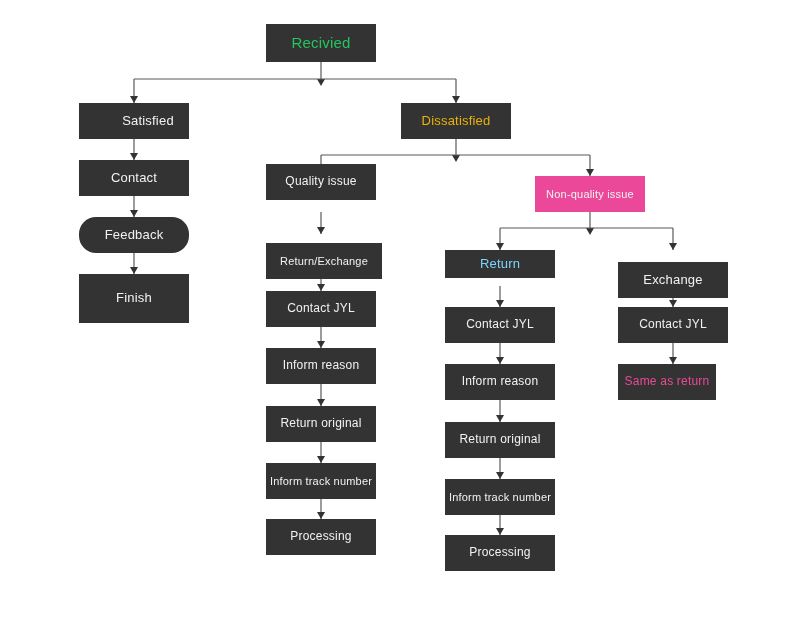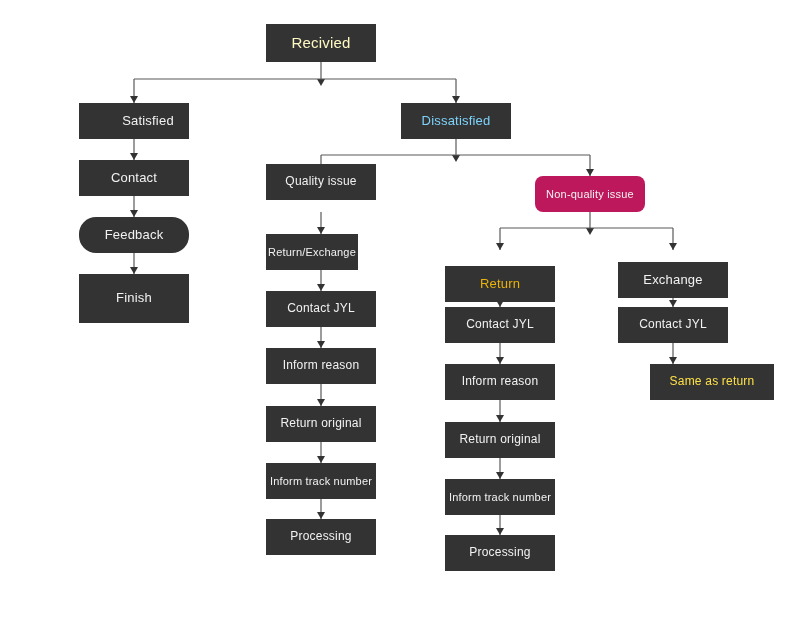--- a/index.html
+++ b/index.html
@@ -103,37 +103,37 @@
       <polygon points="586,169 594,169 590,176" fill="#333333"></polygon>
       <path d="M 590 212 L 590 228" stroke="#595959" stroke-width="1.2" fill="none"></path>
       <polygon points="586,228 594,228 590,235" fill="#333333"></polygon>
       <path d="M 500 228 L 673 228" stroke="#595959" stroke-width="1.2" fill="none"></path>
       <path d="M 500 228 L 500 250" stroke="#595959" stroke-width="1.2" fill="none"></path>
       <polygon points="496,243 504,243 500,250" fill="#333333"></polygon>
       <path d="M 673 228 L 673 250" stroke="#595959" stroke-width="1.2" fill="none"></path>
       <polygon points="669,243 677,243 673,250" fill="#333333"></polygon>
     </svg>
   <div id="node-layer">
-      <div class="node fs-15" style="left: 266px; top: 24px; width: 110px; height: 38px; background: rgb(51, 51, 51); color: #fef9c3;">Recivied</div>
+      <div class="node fs-15" style="left: 266px; top: 24px; width: 110px; height: 38px; background: rgb(51, 51, 51); color: #22c55e;">Recivied</div>
       <div class="node fs-13" style="left: 79px; top: 103px; width: 110px; height: 36px; background: rgb(51, 51, 51); color: rgb(242, 242, 242); padding-left: 28px;">Satisfied</div>
-      <div class="node fs-13" style="left: 401px; top: 103px; width: 110px; height: 36px; background: rgb(51, 51, 51); color: #7dd3fc;">Dissatisfied</div>
+      <div class="node fs-13" style="left: 401px; top: 103px; width: 110px; height: 36px; background: rgb(51, 51, 51); color: #eab308;">Dissatisfied</div>
       <div class="node fs-13" style="left: 79px; top: 160px; width: 110px; height: 36px; background: rgb(51, 51, 51); color: rgb(242, 242, 242);">Contact</div>
       <div class="node fs-13" style="left: 79px; top: 217px; width: 110px; height: 36px; background: rgb(51, 51, 51); color: rgb(242, 242, 242); border-radius: 17px;">Feedback</div>
       <div class="node fs-13" style="left: 79px; top: 274px; width: 110px; height: 49px; background: rgb(51, 51, 51); color: rgb(242, 242, 242);">Finish</div>
       <div class="node fs-12" style="left: 266px; top: 164px; width: 110px; height: 36px; background: rgb(51, 51, 51); color: rgb(242, 242, 242);">Quality issue</div>
-      <div class="node fs-11" style="left: 535px; top: 176px; width: 110px; height: 36px; background: #be185d; color: rgb(242, 242, 242); border-radius: 8px;">Non-quality issue</div>
-      <div class="node fs-11" style="left: 266px; top: 234px; width: 92px; height: 36px; background: rgb(51, 51, 51); color: rgb(242, 242, 242);">Return/Exchange</div>
+      <div class="node fs-11" style="left: 535px; top: 176px; width: 110px; height: 36px; background: #ec4899; color: rgb(242, 242, 242);">Non-quality issue</div>
+      <div class="node fs-11" style="left: 266px; top: 243px; width: 116px; height: 36px; background: rgb(51, 51, 51); color: rgb(242, 242, 242);">Return/Exchange</div>
       <div class="node fs-12" style="left: 266px; top: 291px; width: 110px; height: 36px; background: rgb(51, 51, 51); color: rgb(242, 242, 242);">Contact JYL</div>
       <div class="node fs-12" style="left: 266px; top: 348px; width: 110px; height: 36px; background: rgb(51, 51, 51); color: rgb(242, 242, 242);">Inform reason</div>
       <div class="node fs-12" style="left: 266px; top: 406px; width: 110px; height: 36px; background: rgb(51, 51, 51); color: rgb(242, 242, 242);">Return original</div>
       <div class="node fs-11" style="left: 266px; top: 463px; width: 110px; height: 36px; background: rgb(51, 51, 51); color: rgb(242, 242, 242);">Inform track number</div>
       <div class="node fs-12" style="left: 266px; top: 519px; width: 110px; height: 36px; background: rgb(51, 51, 51); color: rgb(242, 242, 242);">Processing</div>
-      <div class="node fs-13" style="left: 445px; top: 266px; width: 110px; height: 36px; background: rgb(51, 51, 51); color: #eab308;">Return</div>
+      <div class="node fs-13" style="left: 445px; top: 250px; width: 110px; height: 28px; background: rgb(51, 51, 51); color: #7dd3fc;">Return</div>
       <div class="node fs-13" style="left: 618px; top: 250px; width: 110px; height: 36px; background: rgb(51, 51, 51); color: rgb(242, 242, 242); margin-top: 12px;">Exchange</div>
       <div class="node fs-12" style="left: 445px; top: 307px; width: 110px; height: 36px; background: rgb(51, 51, 51); color: rgb(242, 242, 242);">Contact JYL</div>
       <div class="node fs-12" style="left: 445px; top: 364px; width: 110px; height: 36px; background: rgb(51, 51, 51); color: rgb(242, 242, 242);">Inform reason</div>
       <div class="node fs-12" style="left: 445px; top: 422px; width: 110px; height: 36px; background: rgb(51, 51, 51); color: rgb(242, 242, 242);">Return original</div>
       <div class="node fs-11" style="left: 445px; top: 479px; width: 110px; height: 36px; background: rgb(51, 51, 51); color: rgb(242, 242, 242);">Inform track number</div>
       <div class="node fs-12" style="left: 445px; top: 535px; width: 110px; height: 36px; background: rgb(51, 51, 51); color: rgb(242, 242, 242);">Processing</div>
       <div class="node fs-12" style="left: 618px; top: 307px; width: 110px; height: 36px; background: rgb(51, 51, 51); color: rgb(242, 242, 242);">Contact JYL</div>
-      <div class="node fs-12" style="left: 618px; top: 364px; width: 124px; height: 36px; background: rgb(51, 51, 51); color: #fde047; margin-left: 32px;">Same as return</div>
+      <div class="node fs-12" style="left: 618px; top: 364px; width: 98px; height: 36px; background: rgb(51, 51, 51); color: #ec4899;">Same as return</div>
     </div>
 </div>
 
 </body></html>

